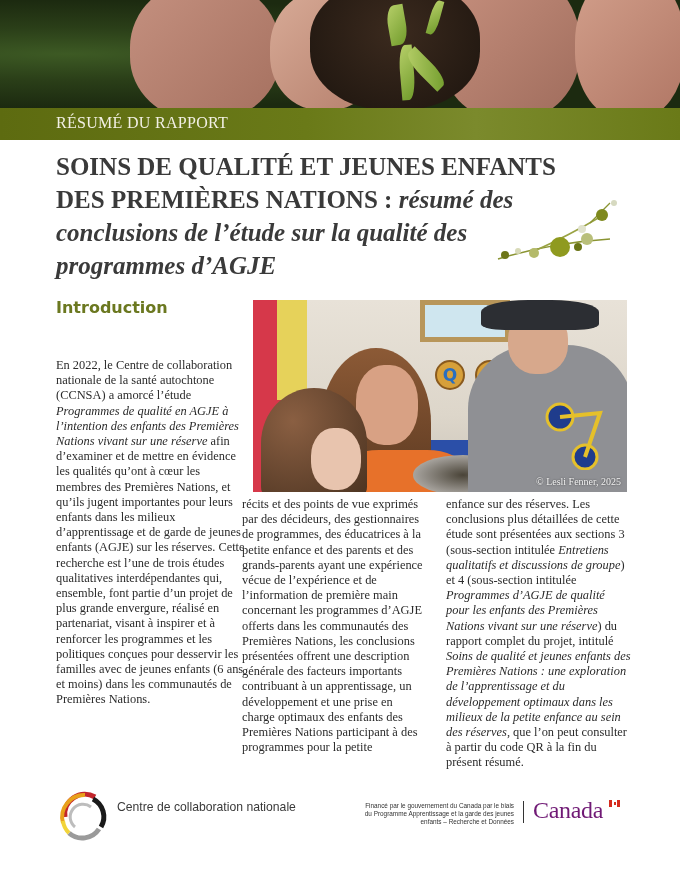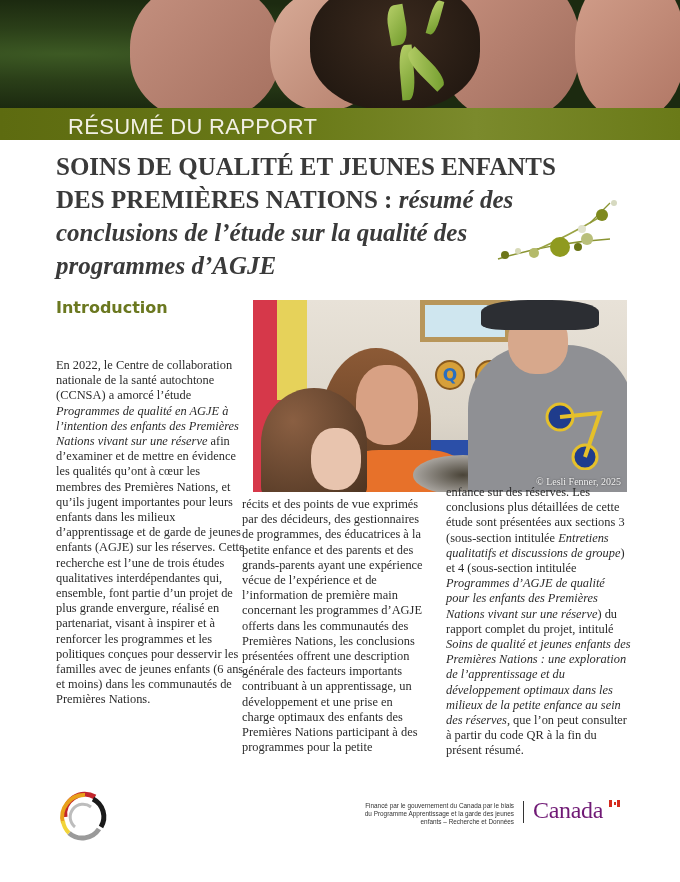--- a/index.html
+++ b/index.html
@@ -23,21 +23,21 @@
   .leaf.l3 { left: 418px; top: 45px; width: 16px; height: 48px; transform: rotate(-45deg); }
   .leaf.l4 { left: 430px; top: 0px; width: 10px; height: 35px; transform: rotate(15deg); }
 
   
   .banner {
     position: absolute; left: 0; top: 108px; width: 680px; height: 32px;
     background: linear-gradient(90deg, #5d6b10 0%, #6a7a18 45%, #7b8a2c 70%, #6a7a18 100%);
   }
   .banner-label {
     position: absolute; left: 56px; top: 6px;
-    font-family: Liberation Sans, sans-serif; font-size: 22px; letter-spacing: 0.3px; color: #f2f0e4; margin-left: 12px;
+    font-family: Liberation Serif, serif; font-size: 16px; letter-spacing: 0.3px; color: #f2f0e4;
   }
 
   
   .title {
     position: absolute; left: 56px; top: 150px; width: 540px;
     font-family: "Liberation Serif", "DejaVu Serif", serif; font-size: 25px; line-height: 33px; color: #3a3a3a;
   }
   .title .sub { font-style: italic; }
 
   .sprig { position: absolute; left: 490px; top: 195px; width: 130px; height: 70px; }
@@ -46,21 +46,21 @@
   .intro-heading {
     position: absolute; left: 56px; top: 298px;
     font-family: "DejaVu Sans", "Liberation Sans", sans-serif; font-size: 16px; color: #6b7820;
   }
 
   .col { position: absolute; font-family: "Liberation Serif", "DejaVu Serif", serif; font-size: 12.4px; line-height: 15.2px; color: #2b2b2b; }
   .col p { margin-bottom: 15px; }
   .col i { font-style: italic; }
   .col1 { left: 56px; top: 335px; width: 190px; margin-top: 23px; }
   .col2 { left: 242px; top: 497px; width: 182px; }
-  .col3 { left: 446px; top: 485px; width: 185px; }
+  .col3 { left: 446px; top: 497px; width: 185px; }
 
   
   .photo {
     position: absolute; left: 253px; top: 300px; width: 374px; height: 192px; overflow: hidden;
     background: linear-gradient(180deg,#e8e2d8 0%, #ddd6ca 60%, #c9c3b8 100%);
   }
   .photo .wall-red { position: absolute; left: 0; top: 0; width: 38px; height: 192px; background: #d6384a; }
   .photo .wall-strip { position: absolute; left: 24px; top: 0; width: 30px; height: 100px; background: #e6d25a; }
   .photo .window { position: absolute; left: 167px; top: 0; width: 90px; height: 42px; border: 5px solid #b8965a; background: #cfe6ef; }
   .photo .letter { position: absolute; top: 60px; width: 30px; height: 30px; border-radius: 50%; background: #d7a03a; border: 2px solid #8a5a1e; color: #2a6fc0; font-family: "DejaVu Sans", sans-serif; font-weight: bold; font-size: 17px; text-align: center; line-height: 26px; }
@@ -165,20 +165,21 @@
 
 <svg class="footer-logo" viewBox="0 0 56 56">
   <path d="M10 30 A 20 20 0 0 1 40 10" stroke="#c3262c" stroke-width="5" fill="none"></path>
   <path d="M8 36 A 22 22 0 0 1 30 8" stroke="#e8a21c" stroke-width="4" fill="none"></path>
   <path d="M38 12 A 20 20 0 0 1 46 40" stroke="#1a1a1a" stroke-width="5" fill="none"></path>
   <path d="M44 42 A 20 20 0 0 1 14 46" stroke="#9a9a9a" stroke-width="5" fill="none"></path>
   <path d="M14 46 A 20 20 0 0 1 8 34" stroke="#f2d43a" stroke-width="4" fill="none"></path>
   <path d="M20 40 A 12 12 0 0 1 36 20" stroke="#bdbdbd" stroke-width="3" fill="none"></path>
 </svg>
 <div class="footer-org">
+  <div>Centre de collaboration nationale</div>
 </div>
 
 <div class="funding">Financé par le gouvernement du Canada par le biais du Programme Apprentissage et la garde des jeunes enfants – Recherche et Données</div>
 <div class="fund-divider"></div>
 <div class="canada">Canada</div>
 <div class="flag">
   <span style="left:0;width:3px;background:#d52b1e"></span>
   <span style="left:3px;width:5px;background:#fff"></span>
   <span style="left:8px;width:3px;background:#d52b1e"></span>
   <span style="left:4.5px;top:2px;width:2px;height:3px;background:#d52b1e"></span>

